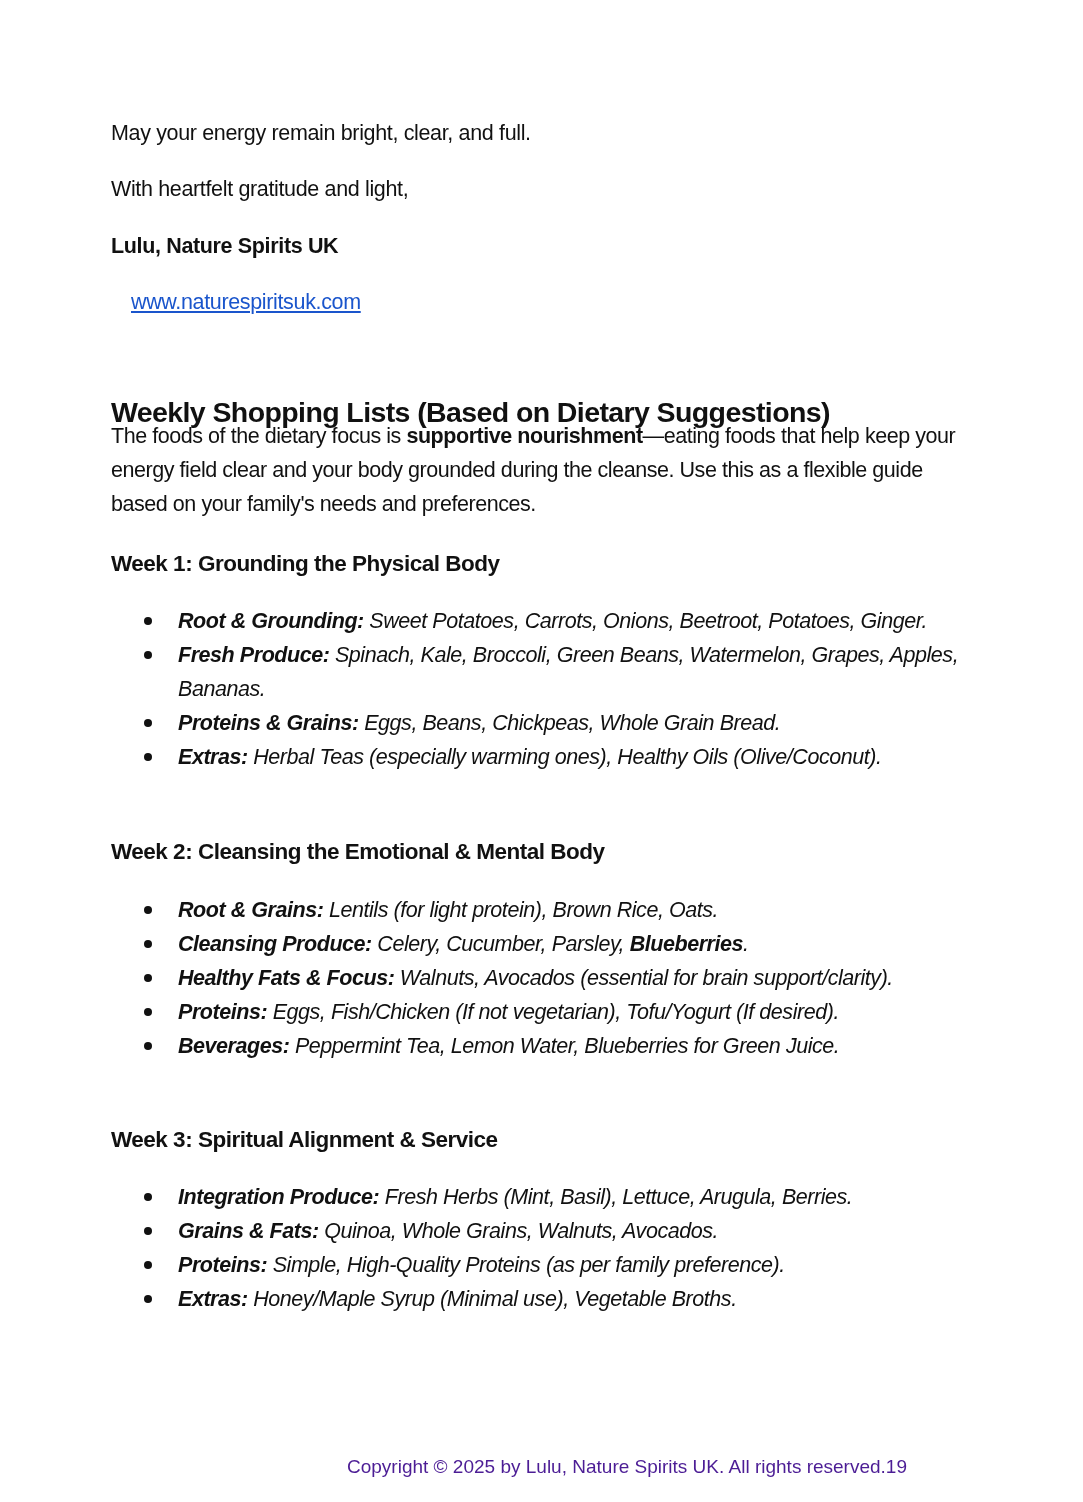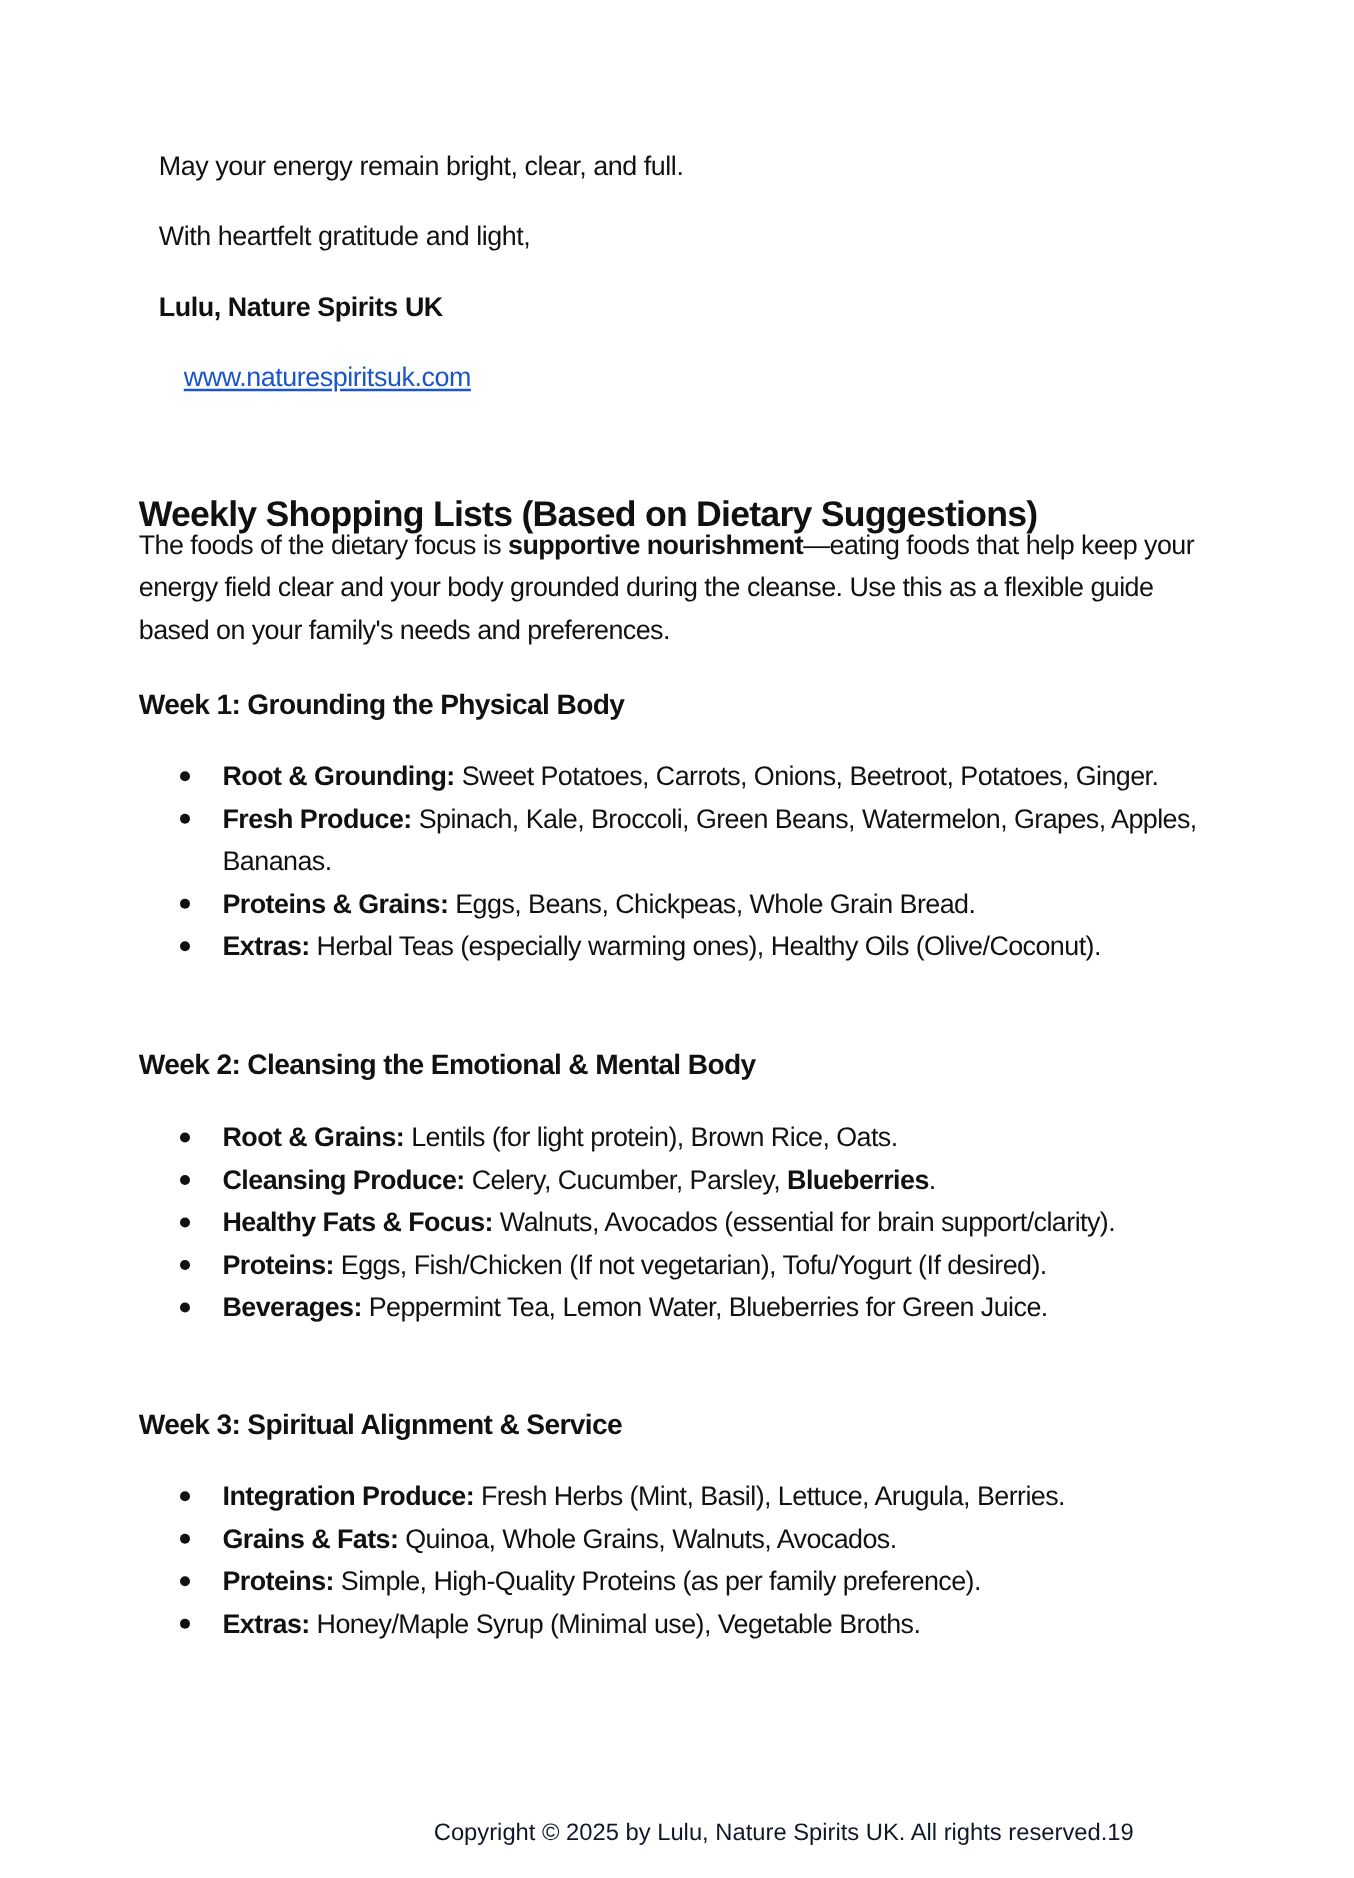--- a/index.html
+++ b/index.html
@@ -2,21 +2,21 @@
 <html><head>
   <meta charset="utf-8">
   <style>
     html, body { margin: 0; padding: 0; background: #ffffff; }
     body {
       width: 1083px; height: 1502px; position: relative; overflow: hidden;
       font-family: "Liberation Sans", sans-serif; color: #111111;
     }
     .page { position: absolute; left: 111px; top: 0; width: 850px; }
     .p {
-      position: absolute; left: 16px; font-size: 21.5px; line-height: 34px;
+      position: absolute; left: 0; font-size: 21.5px; line-height: 34px;
       letter-spacing: -0.35px; white-space: nowrap; text-align: right;
     }
     .link { color: #1a55cc; text-decoration: underline; }
     .h2 {
       position: absolute; left: 0; font-size: 28.5px; font-weight: bold;
       letter-spacing: -0.6px; line-height: 40px; white-space: nowrap; margin-top: 39px;
     }
     .h3 {
       position: absolute; left: 0; font-size: 22.5px; font-weight: bold;
       letter-spacing: -0.5px; line-height: 34px; white-space: nowrap;
@@ -24,28 +24,29 @@
     .intro {
       position: absolute; left: 0; width: 850px; font-size: 21.5px; line-height: 34px;
       letter-spacing: -0.45px;
     }
     ul.list {
       position: absolute; left: 0; margin: 0; padding: 0; list-style: none; width: 850px;
     }
     ul.list li {
       position: relative; padding-left: 67px; font-size: 21.5px; line-height: 34px;
       letter-spacing: -0.45px;
+      font-style: italic;
     }
     ul.list li .bullet {
       position: absolute; left: 33px; top: 13px; width: 8px; height: 8px;
       border-radius: 50%; background: #111111;
     }
     b { font-weight: bold; }
     .footer {
-      position: absolute; left: 347px; top: 1456px; font-size: 19px; color: #0f172a;
+      position: absolute; left: 347px; top: 1456px; font-size: 19px; color: #4c1d95;
       white-space: nowrap;
     }
   </style>
 </head>
 <body>
 
 <div class="page">
   <div class="p" style="top:116px;">May your energy remain bright, clear, and full.</div>
   <div class="p" style="top:172px;">With heartfelt gratitude and light,</div>
   <div class="p" style="top:229px;font-weight:bold;">Lulu, Nature Spirits UK</div>

